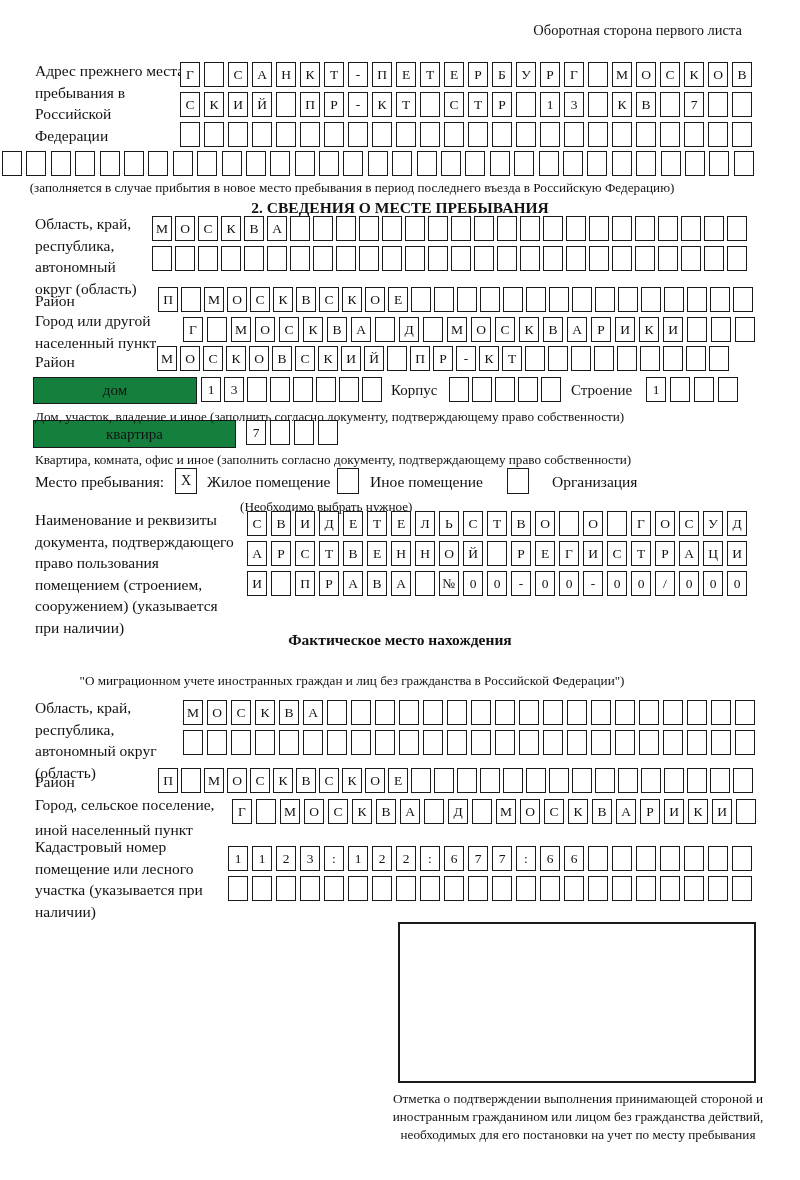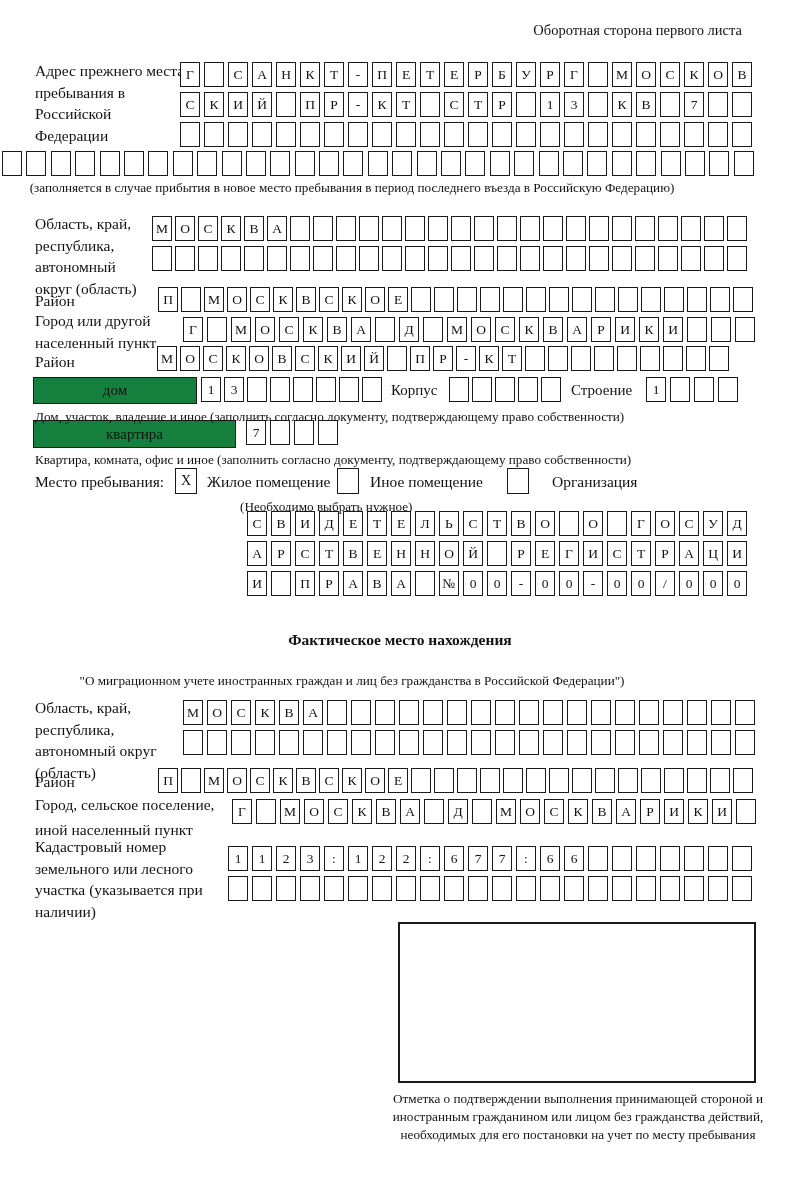--- a/index.html
+++ b/index.html
@@ -135,20 +135,21 @@
       <span class="cell"></span>
       <span class="cell"></span>
       <span class="cell"></span>
       <span class="cell"></span>
       <span class="cell"></span>
       <span class="cell"></span>
       <span class="cell"></span>
     </div>
   <div class="abs cap ctr" style="top:180px;left:0;">(заполняется в случае прибытия в новое место пребывания в период последнего въезда в Российскую Федерацию)</div>
 
+  <div class="abs ttl" style="top:199px;left:0;">2. СВЕДЕНИЯ О МЕСТЕ ПРЕБЫВАНИЯ</div>
 
   <div class="abs lbl" style="left:35px;top:213px;width:118px;">Область, край, республика, автономный округ (область)</div>
   <div class="abs cells g3" style="left:152px;top:216px;">
       <span class="cell">М</span>
       <span class="cell">О</span>
       <span class="cell">С</span>
       <span class="cell">К</span>
       <span class="cell">В</span>
       <span class="cell">А</span>
       <span class="cell"></span>
@@ -327,20 +328,21 @@
 
   <div class="abs lbl" style="left:35px;top:471px;text-align:right;">Место пребывания:</div>
   <span class="abs chk" style="left:175px;top:468px;">X</span>
   <div class="abs lbl" style="left:207px;top:471px;">Жилое помещение</div>
   <span class="abs chk" style="left:337px;top:468px;"></span>
   <div class="abs lbl" style="left:370px;top:471px;">Иное помещение</div>
   <span class="abs chk" style="left:507px;top:468px;"></span>
   <div class="abs lbl" style="left:552px;top:471px;">Организация</div>
   <div class="abs cap" style="left:240px;top:499px;">(Необходимо выбрать нужное)</div>
 
+  <div class="abs lbl" style="left:35px;top:509px;width:210px;">Наименование и реквизиты документа, подтверждающего право пользования помещением (строением, сооружением) (указывается при наличии)</div>
   <div class="abs cells g4" style="left:247px;top:511px;">
       <span class="cell">С</span>
       <span class="cell">В</span>
       <span class="cell">И</span>
       <span class="cell">Д</span>
       <span class="cell">Е</span>
       <span class="cell">Т</span>
       <span class="cell">Е</span>
       <span class="cell">Л</span>
       <span class="cell">Ь</span>
@@ -510,21 +512,21 @@
       <span class="cell">К</span>
       <span class="cell">В</span>
       <span class="cell">А</span>
       <span class="cell">Р</span>
       <span class="cell">И</span>
       <span class="cell">К</span>
       <span class="cell">И</span>
       <span class="cell"></span>
     </div>
 
-  <div class="abs lbl" style="left:35px;top:836px;width:180px;">Кадастровый номер земельного или лесного участка (указывается при наличии)</div>
+  <div class="abs lbl" style="left:35px;top:836px;width:180px;">Кадастровый номер помещение или лесного участка (указывается при наличии)</div>
   <div class="abs cells g4" style="left:228px;top:846px;">
       <span class="cell">1</span>
       <span class="cell">1</span>
       <span class="cell">2</span>
       <span class="cell">3</span>
       <span class="cell">:</span>
       <span class="cell">1</span>
       <span class="cell">2</span>
       <span class="cell">2</span>
       <span class="cell">:</span>

